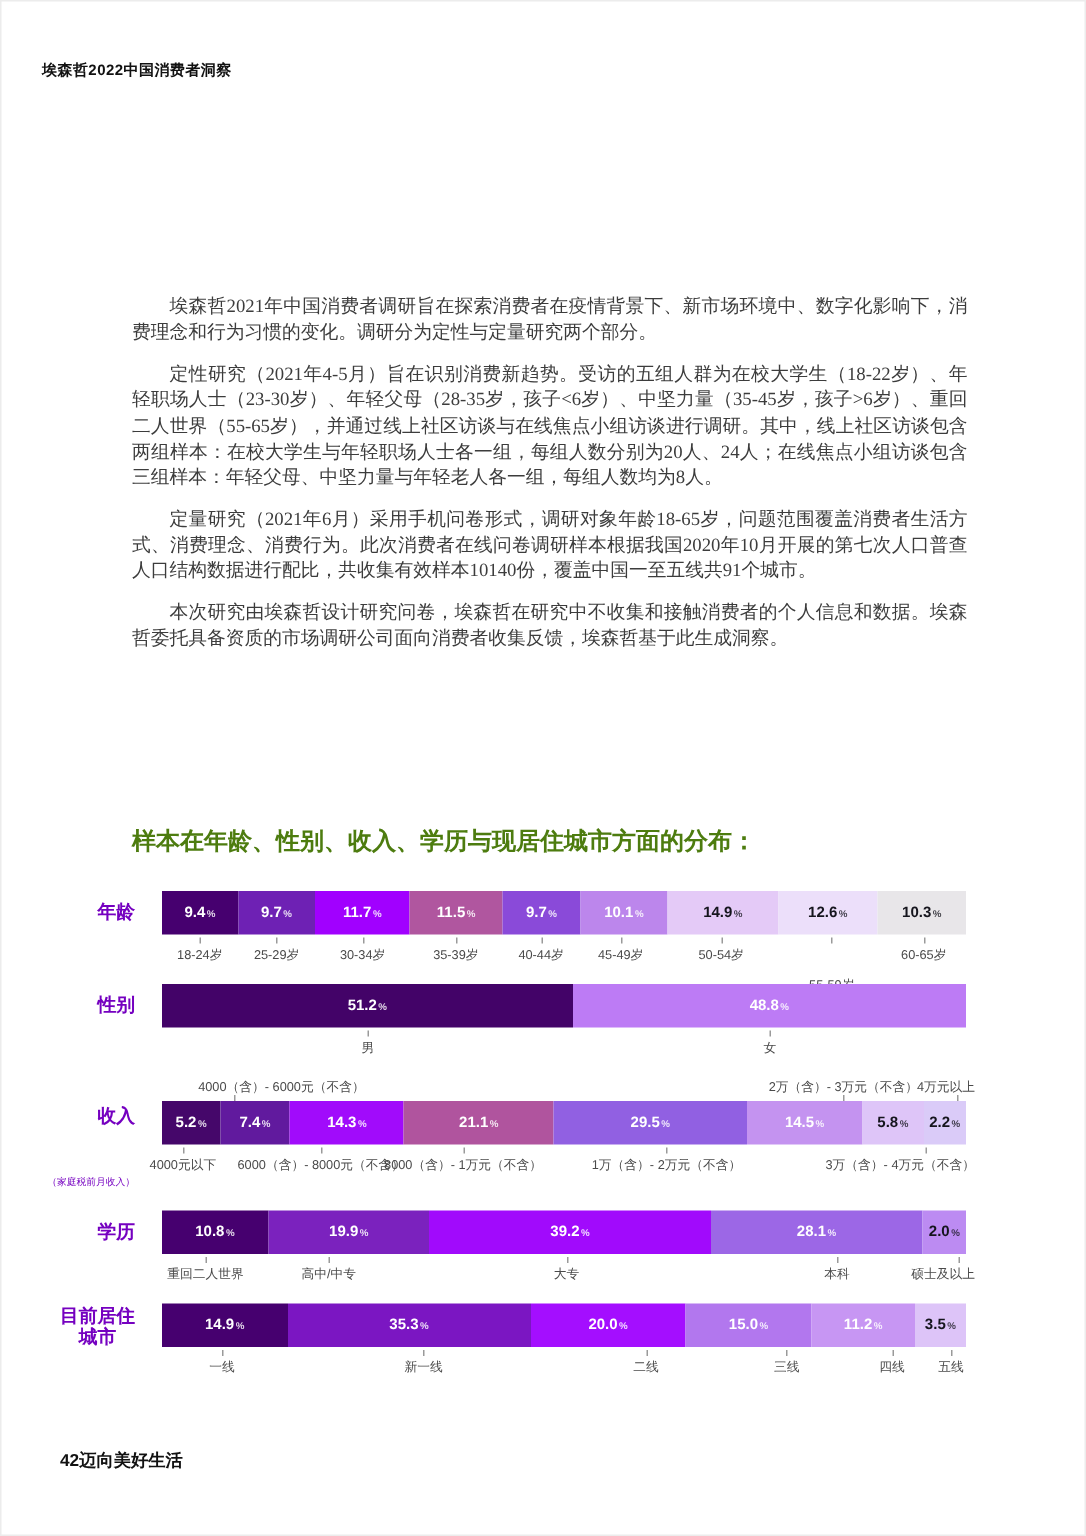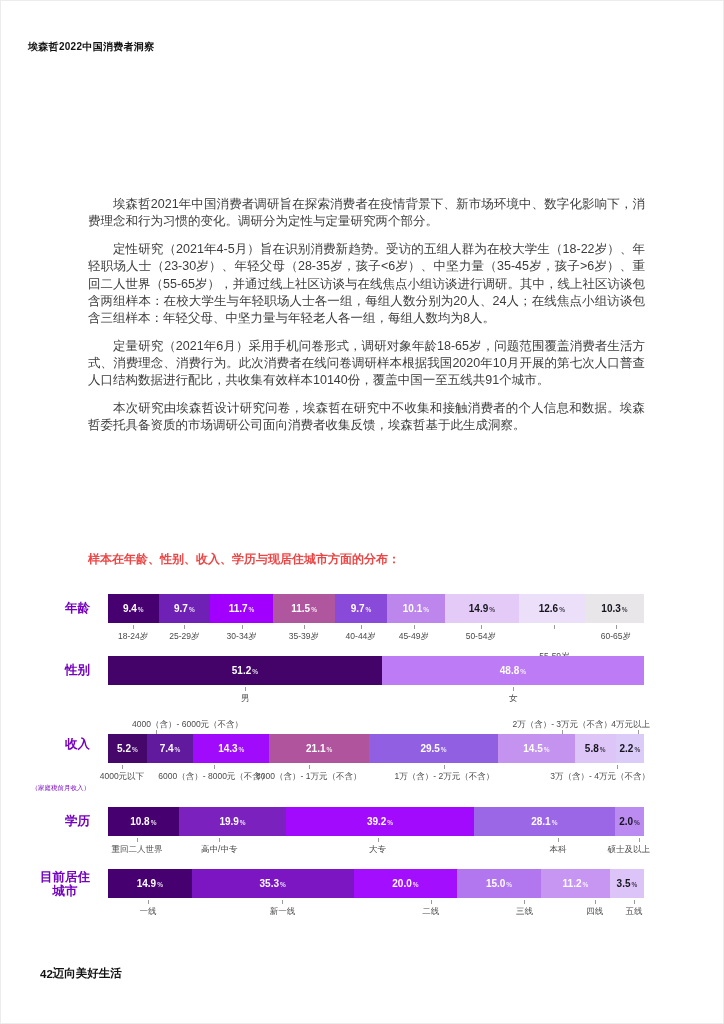--- a/index.html
+++ b/index.html
@@ -9,27 +9,27 @@
     box-shadow:inset 0 0 0 1px #ececec;overflow:hidden;
   }
   .running-header{
     position:absolute;left:28px;top:40px;font-size:10px;font-weight:bold;
     color:#111;letter-spacing:.3px;
   }
   .page-title{
     position:absolute;left:87px;top:112px;margin:0;font-size:26px;
     font-weight:800;color:#0d0d0d;letter-spacing:.5px;
   }
-  .paragraphs{position:absolute;left:88px;top:196px;width:557px;}
+  .paragraphs{position:absolute;left:88px;top:196px;width:557px;font-family:Liberation Serif, serif;}
   .paragraphs p{
     margin:0 0 11px 0;font-size:12.5px;line-height:1.37;color:#3c3c3c;
     text-align:justify;text-indent:2em;
   }
   .chart-heading{
-    position:absolute;left:88px;top:551px;font-size:12px;font-weight:bold;color:#ef4444;
+    position:absolute;left:88px;top:551px;font-size:16px;font-weight:bold;color:#4d7c0f;
   }
   .chart{position:absolute;left:40px;top:594px;width:604px;}
   .chart-row{display:flex;align-items:flex-start;margin-bottom:14px;}
   .row-label{
     width:68px;flex:none;display:flex;flex-direction:column;align-items:flex-end;
     padding-right:18px;box-sizing:border-box;
   }
   .row-label-text{
     font-size:12.5px;font-weight:bold;color:#7500C0;text-align:center;line-height:1.1;
     max-width:56px;

